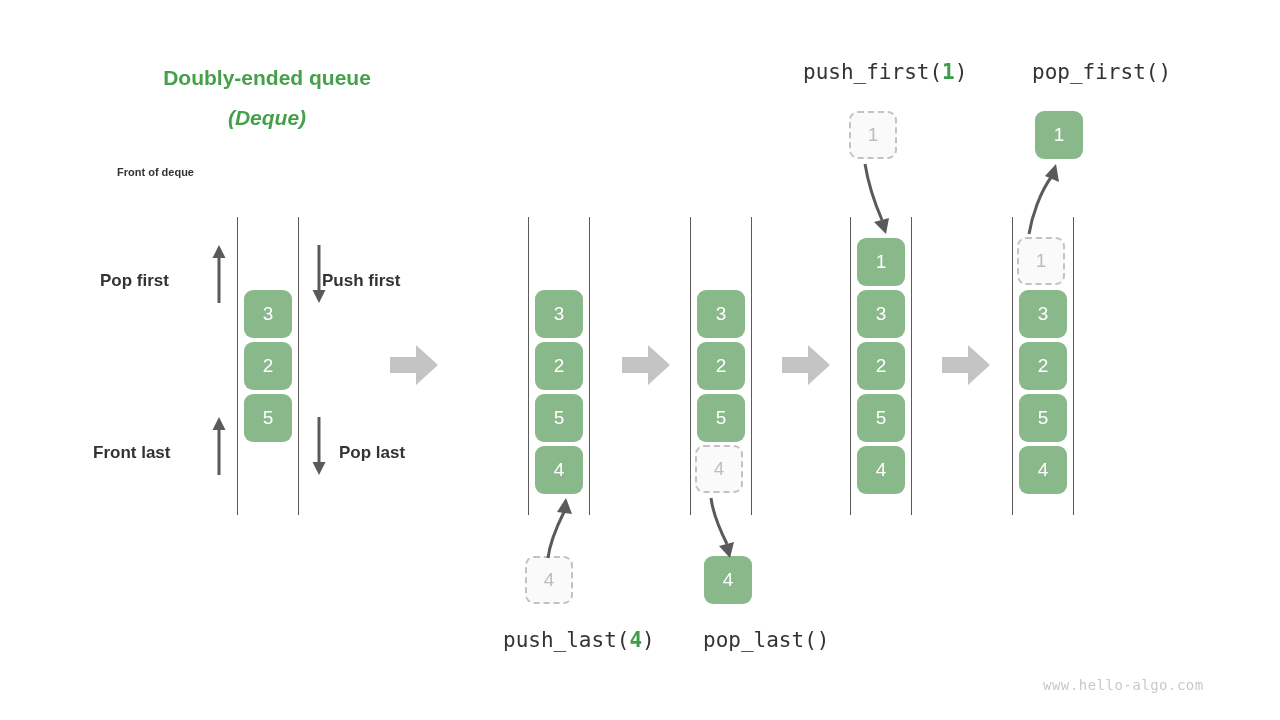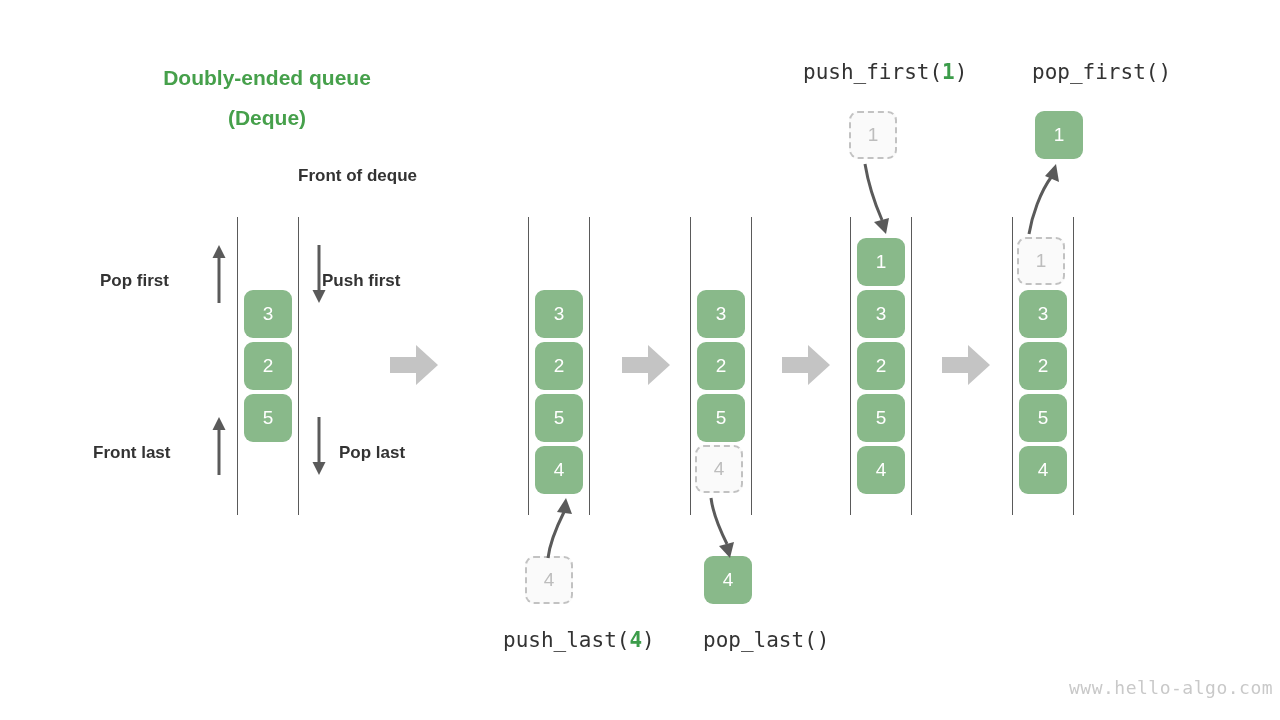--- a/index.html
+++ b/index.html
@@ -28,28 +28,28 @@
     position: absolute;
     text-align: center;
     font-weight: bold;
     font-size: 21px;
     color: #46a04b;
     line-height: 40px;
     letter-spacing: 0px;
     white-space: nowrap;
   }
   .title-line1 { left: 117px; top: 58px; width: 300px; }
-  .title-line2 { left: 117px; top: 98px; width: 300px; }
+  .title-line2 { left: 117px; top: 98px; width: 300px; font-style: italic; }
 
   .hdr-label {
     position: absolute;
     font-weight: bold;
-    font-size: 17px;
-    color: #333333;
-    text-align: right;
+    font-size: 11px;
+    color: #333333;
+    text-align: left;
     white-space: nowrap;
   }
   .lbl-front { left: 117px; top: 166px; width: 300px; }
   .lbl-rear  { left: 117px; top: 549px; width: 300px; }
 
   .side-label {
     position: absolute;
     font-weight: bold;
     font-size: 17px;
     color: #333333;
@@ -68,24 +68,24 @@
     white-space: nowrap;
   }
   .code-label .num { color: #3c9c4a; font-weight: bold; }
   .lbl-push-first { left: 803px; top: 60px; }
   .lbl-pop-first  { left: 1032px; top: 60px; }
   .lbl-push-last  { left: 503px; top: 628px; }
   .lbl-pop-last   { left: 703px; top: 628px; }
 
   .watermark {
     position: absolute;
-    left: 1069px;
+    left: 1043px;
     top: 677px;
     font-family: "DejaVu Sans Mono", "Liberation Mono", monospace;
-    font-size: 18px;
+    font-size: 14px;
     color: #c9c9c9;
     letter-spacing: 0.5px;
     white-space: nowrap;
   }
 
   
   .deque {
     position: absolute;
   }
   .wall {

